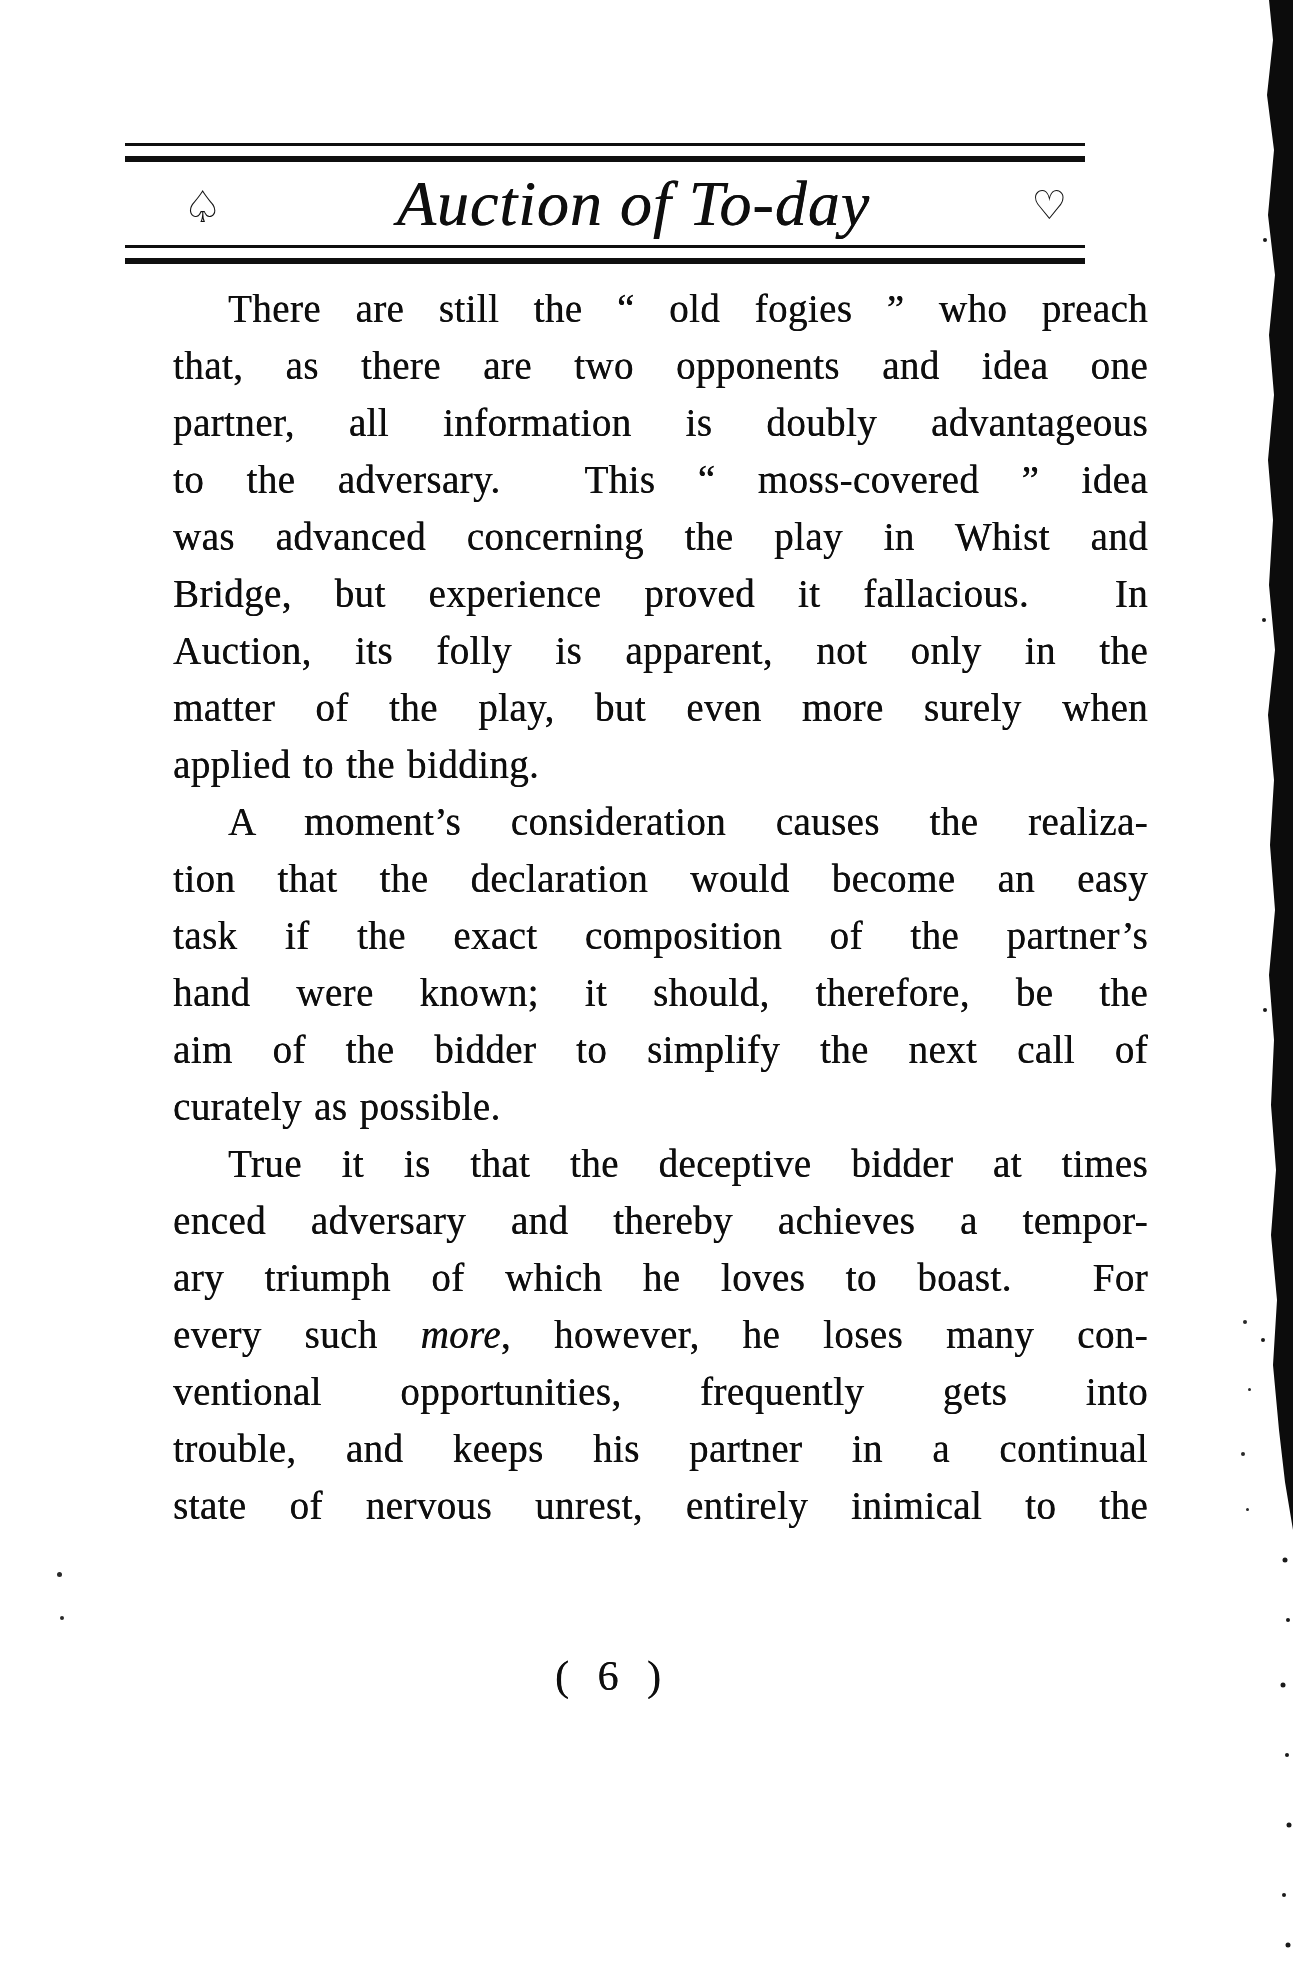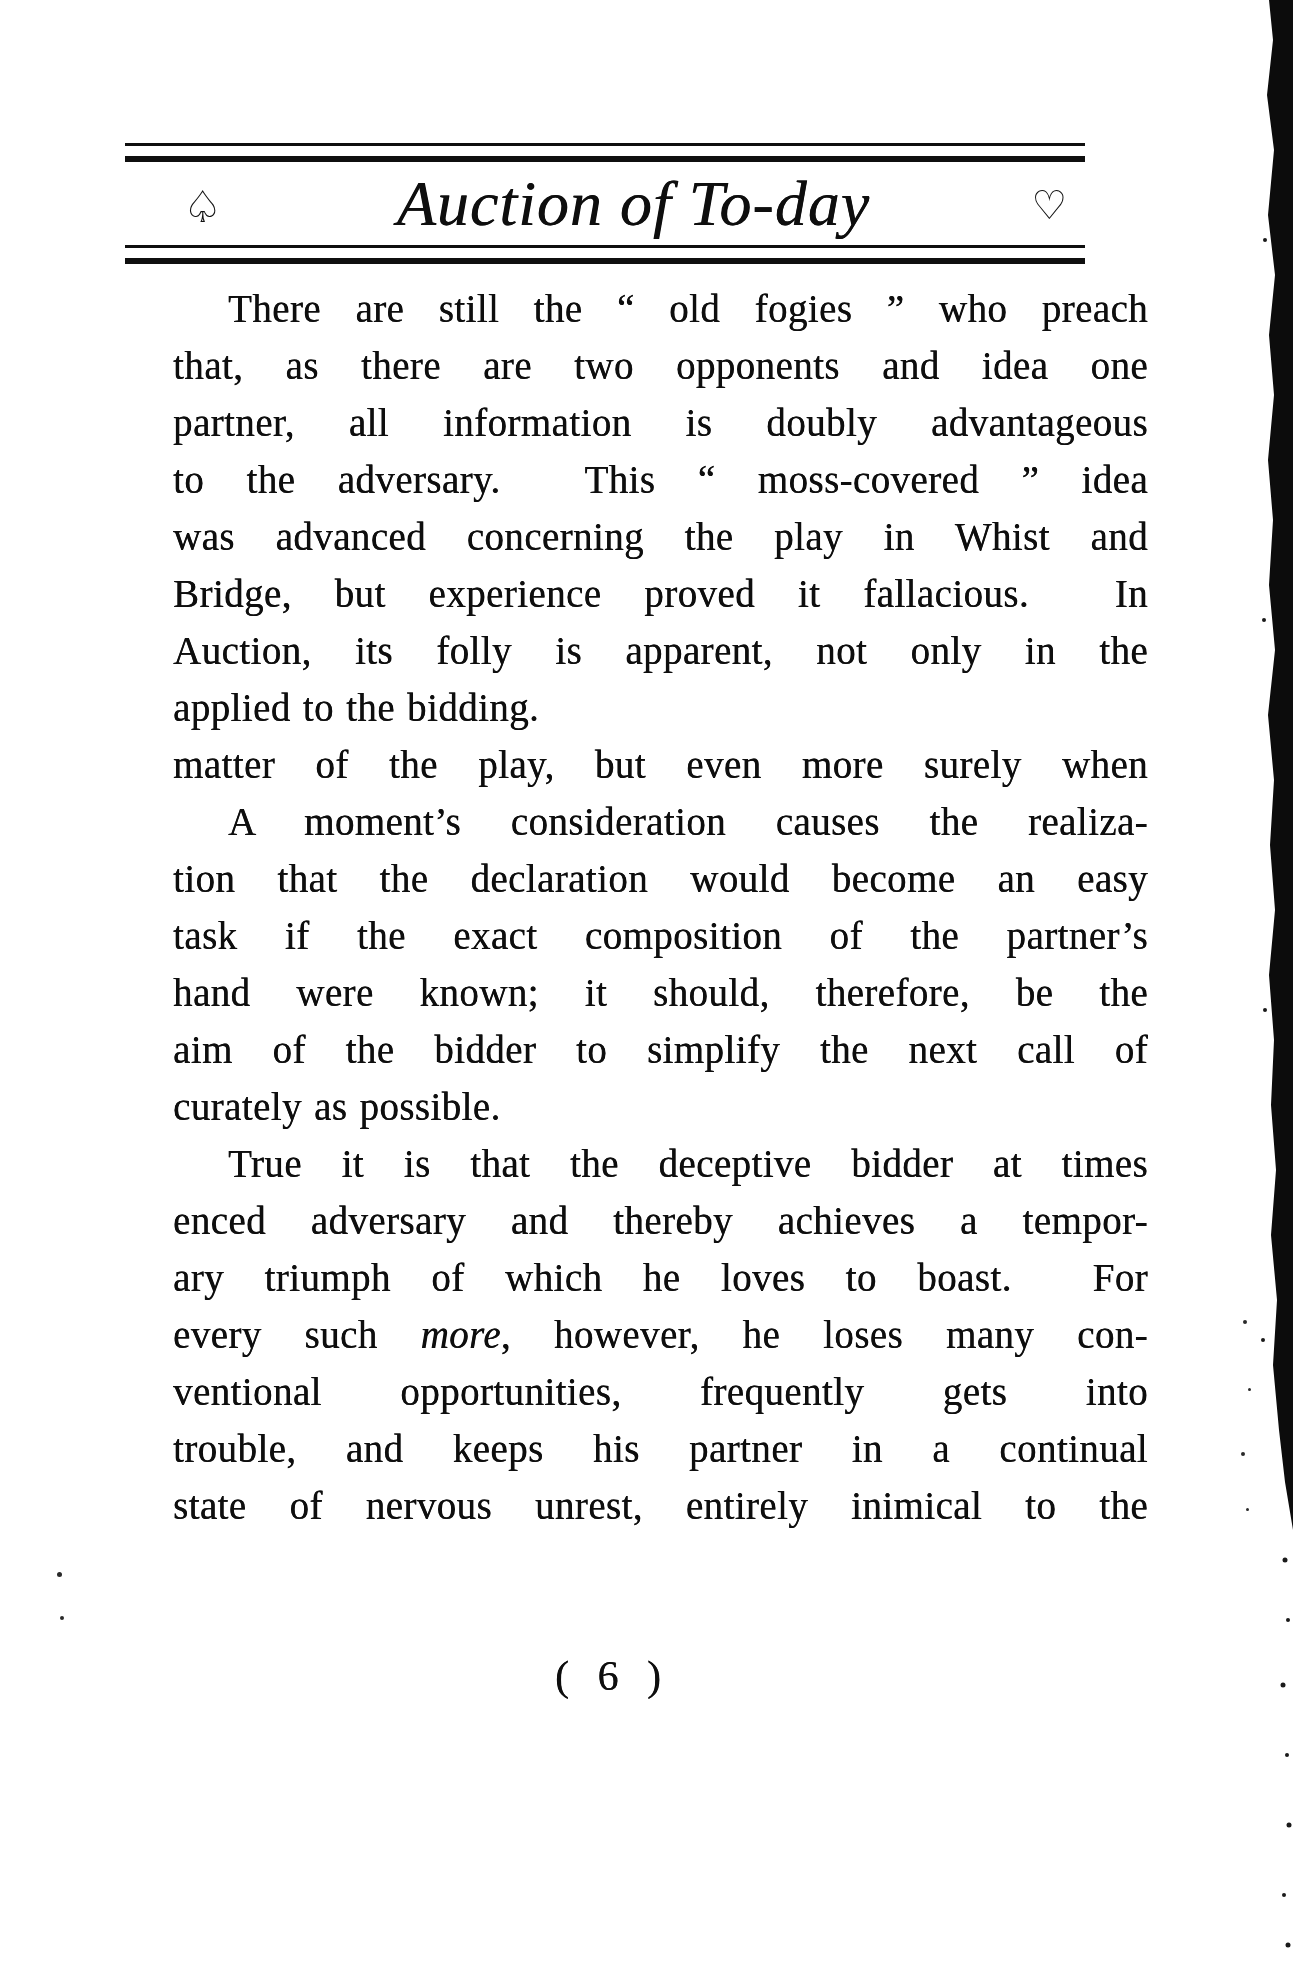--- a/index.html
+++ b/index.html
@@ -118,22 +118,22 @@
   <main class="textblock">
 
     <div class="para">
       <div class="line indent">There are still the “ old fogies ” who preach</div>
       <div class="line">that, as there are two opponents and idea one</div>
       <div class="line">partner, all information is doubly advantageous</div>
       <div class="line">to the adversary.&nbsp; This “ moss-covered ” idea</div>
       <div class="line">was advanced concerning the play in Whist and</div>
       <div class="line">Bridge, but experience proved it fallacious.&nbsp; In</div>
       <div class="line">Auction, its folly is apparent, not only in the</div>
+      <div class="line">matter of the play, but even more surely when</div>
       <div class="line last">applied to the bidding.</div>
-      <div class="line">matter of the play, but even more surely when</div>
     </div>
 
     <div class="para">
       <div class="line indent">A moment’s consideration causes the realiza-</div>
       <div class="line">tion that the declaration would become an easy</div>
       <div class="line">task if the exact composition of the partner’s</div>
       <div class="line">hand were known; it should, therefore, be the</div>
       <div class="line">aim of the bidder to simplify the next call of</div>
       <div class="line last">curately as possible.</div>
     </div>

